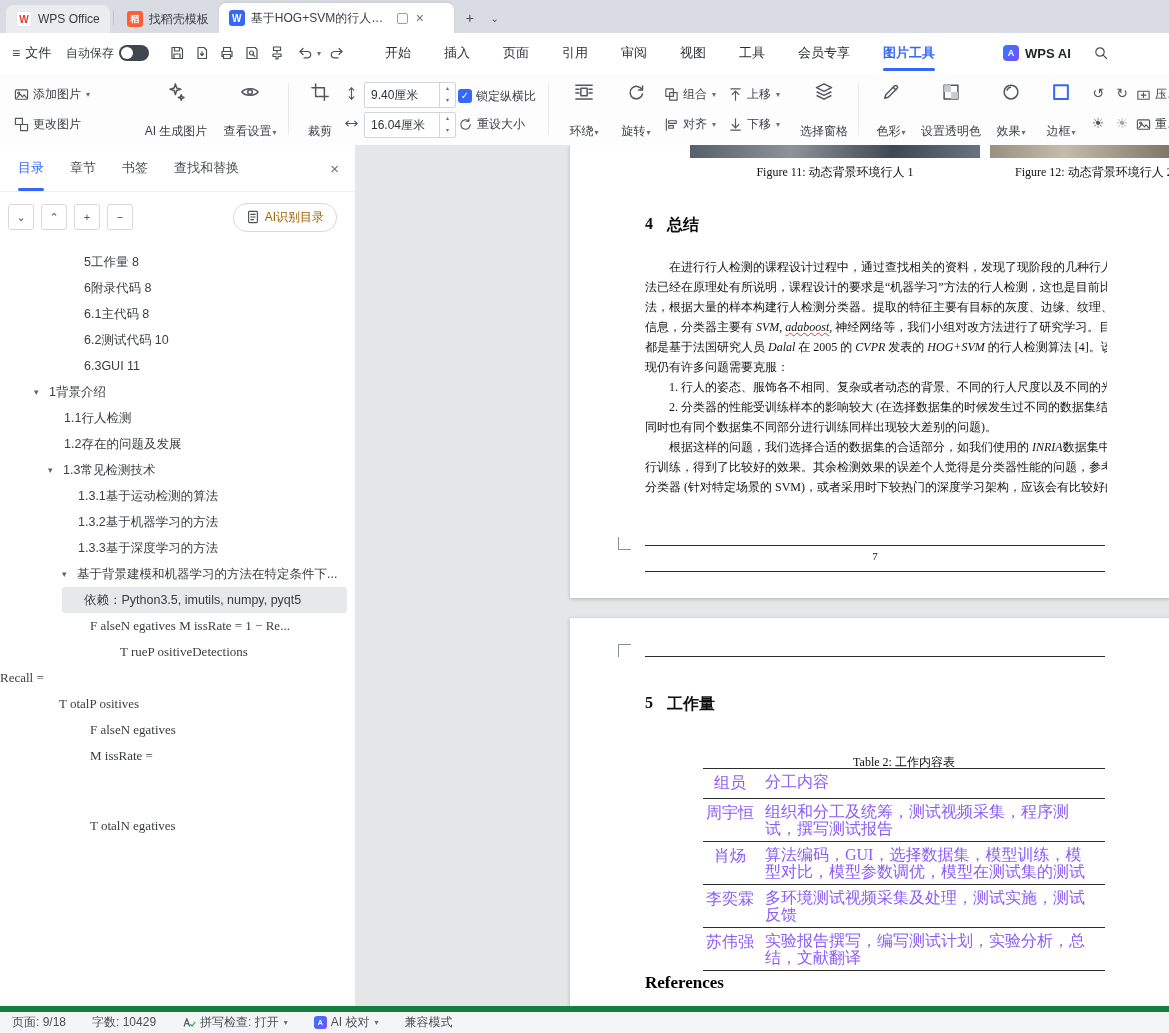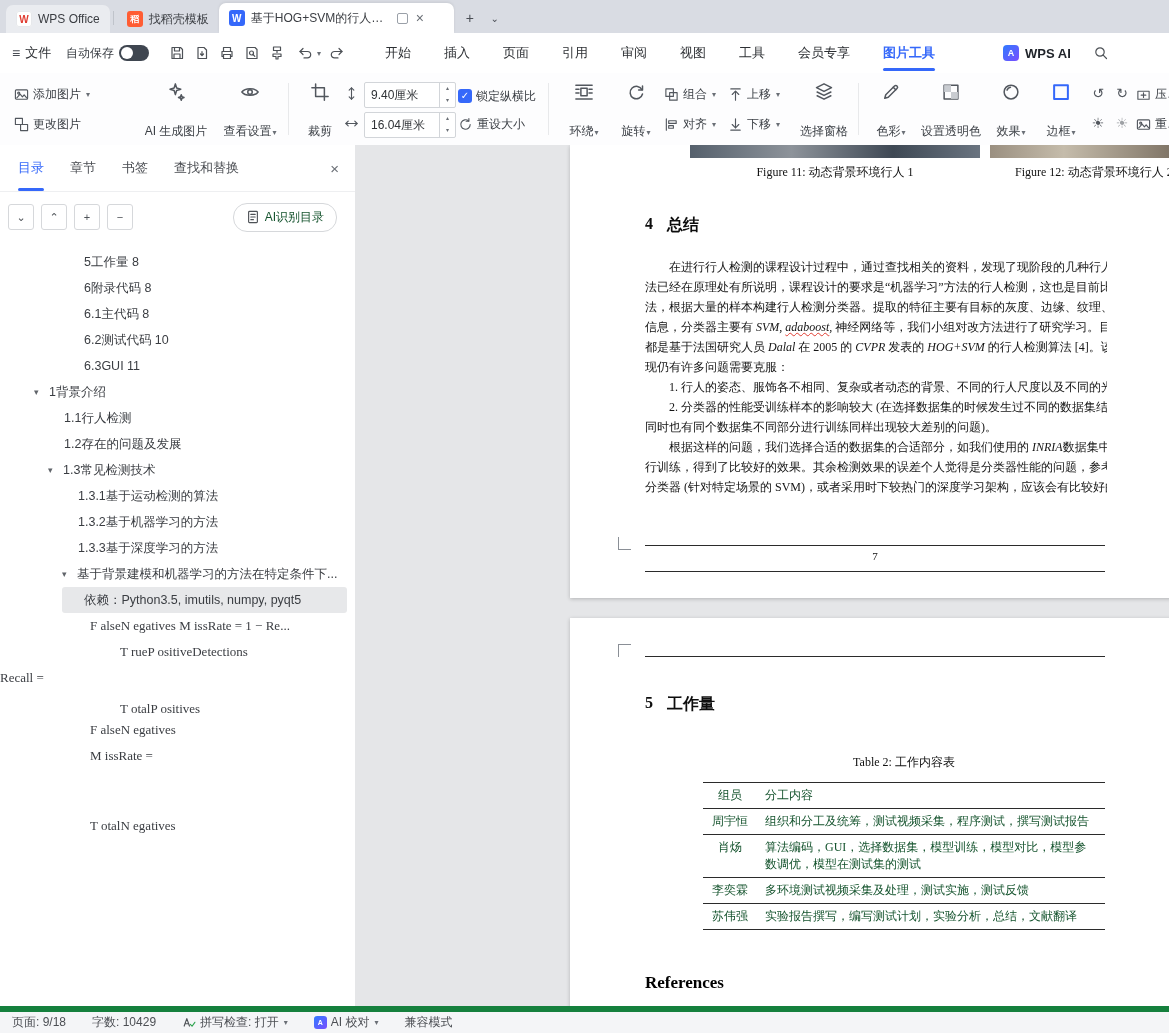--- a/index.html
+++ b/index.html
@@ -67,21 +67,21 @@
   .sidebar{position:absolute;left:0;top:145px;width:355px;bottom:21px;background:#fff;border-right:1px solid #e2e3e6;}
   .sb-head{height:46px;border-bottom:1px solid #eeeff1;display:flex;align-items:center;gap:26px;padding:0 18px;position:relative;}
   .sb-tab{font-size:13px;color:#4a4d52;position:relative;height:46px;display:flex;align-items:center;}
   .sb-tab.active{color:#3568fa;}
   .sb-tab.active::after{content:'';position:absolute;left:0;right:0;bottom:0;height:3px;background:#3568fa;border-radius:2px;}
   .sb-close{position:absolute;right:16px;font-size:15px;color:#6a6f76;}
   .sb-ctrl{height:50px;display:flex;align-items:center;gap:7px;padding:0 8px;}
   .sq{width:24px;height:24px;border:1px solid #d6d8db;border-radius:3px;background:#fff;display:flex;
       align-items:center;justify-content:center;font-size:11px;color:#4f5archive358;color:#4f5358;}
   .ai-rec{margin-left:auto;margin-right:10px;height:27px;border:1px solid #d6d8db;border-radius:14px;background:#fff;
-          display:flex;align-items:center;gap:5px;padding:0 12px;font-size:12px;color:#14532d;}
+          display:flex;align-items:center;gap:5px;padding:0 12px;font-size:12px;color:#a16207;}
   .toc-list{position:absolute;left:0;right:0;top:100px;bottom:0;overflow:hidden;padding-top:4px;}
   .toc-item{height:26px;display:flex;align-items:center;font-size:12.5px;color:#3a3d42;white-space:nowrap;border-radius:3px;}
   .toc-item.sel{background:#e7e8ea;margin-right:8px;}
   .toc-item.math{font-family:"Liberation Serif","DejaVu Serif",serif;font-size:13px;}
   .tri{width:15px;font-size:9px;color:#60646a;flex:none;}
 
   
   .docarea{position:absolute;left:355px;top:145px;right:0;bottom:21px;background:#e5e6e8;overflow:hidden;}
   .page{position:absolute;left:215px;width:610px;background:#fff;box-shadow:0 1px 4px rgba(0,0,0,.22);overflow:hidden;}
   .p1{top:0;height:453px;}
@@ -98,21 +98,21 @@
   .dline{height:20px;line-height:20px;white-space:pre;}
   .dline.ind{text-indent:24px;}
   .dline i{font-style:italic;}
   i.misspell{text-decoration:underline wavy #e03c31;text-decoration-thickness:1px;}
   .hrule{position:absolute;left:75px;width:460px;height:1px;background:#2b2b2b;}
   .pgnum{position:absolute;left:75px;width:460px;text-align:center;font-size:11px;color:#111;}
   .crnr{position:absolute;width:12px;height:12px;}
   .crnr.bl{border-left:1px solid #8a8f96;border-bottom:1px solid #8a8f96;}
   .crnr.tl{border-left:1px solid #8a8f96;border-top:1px solid #8a8f96;}
   .t-cap{position:absolute;left:133px;top:136px;width:402px;text-align:center;font-size:12px;color:#111;}
-  .wtable{position:absolute;left:133px;top:164px;width:402px;font-size:12px;color:#14532d;
+  .wtable{position:absolute;left:133px;top:150px;width:402px;font-size:16px;color:#8b5cf6;
           border-top:1px solid #2b2b2b;border-bottom:1px solid #2b2b2b;}
   .trow{display:flex;border-bottom:1px solid #2b2b2b;}
   .trow:last-child{border-bottom:none;}
   .c1c{width:54px;text-align:center;padding:4px 0;flex:none;}
   .c2c{flex:1;padding:4px 8px;line-height:17px;}
   .refs-h{position:absolute;left:75px;top:355px;font-weight:bold;font-size:17px;color:#000;}
   .partial{position:absolute;left:75px;top:386px;width:460px;font-size:12px;white-space:nowrap;overflow:hidden;color:#111;}
 
   
   .statusbar{position:absolute;left:0;right:0;bottom:0;height:21px;background:#f4f5f7;border-top:6px solid #15803d;
@@ -553,21 +553,21 @@
         </div>
         <div class="toc-item math" style="padding-left: 90px;">
           <span>F alseN egatives M issRate = 1 − Re...</span>
         </div>
         <div class="toc-item math" style="padding-left: 120px;">
           <span>T rueP ositiveDetections</span>
         </div>
         <div class="toc-item math" style="">
           <span>Recall =</span>
         </div>
-        <div class="toc-item math" style="padding-left: 120px; align-items: flex-end;">
+        <div class="toc-item math" style="padding-left: 59px;">
           <span>T otalP ositives</span>
         </div>
         <div class="toc-item math" style="padding-left: 90px;">
           <span>F alseN egatives</span>
         </div>
         <div class="toc-item math" style="padding-left: 90px;">
           <span>M issRate =</span>
         </div>
         <div class="toc-item math" style="padding-left: 90px; margin-top: 44px;">
           <span>T otalN egatives</span>

